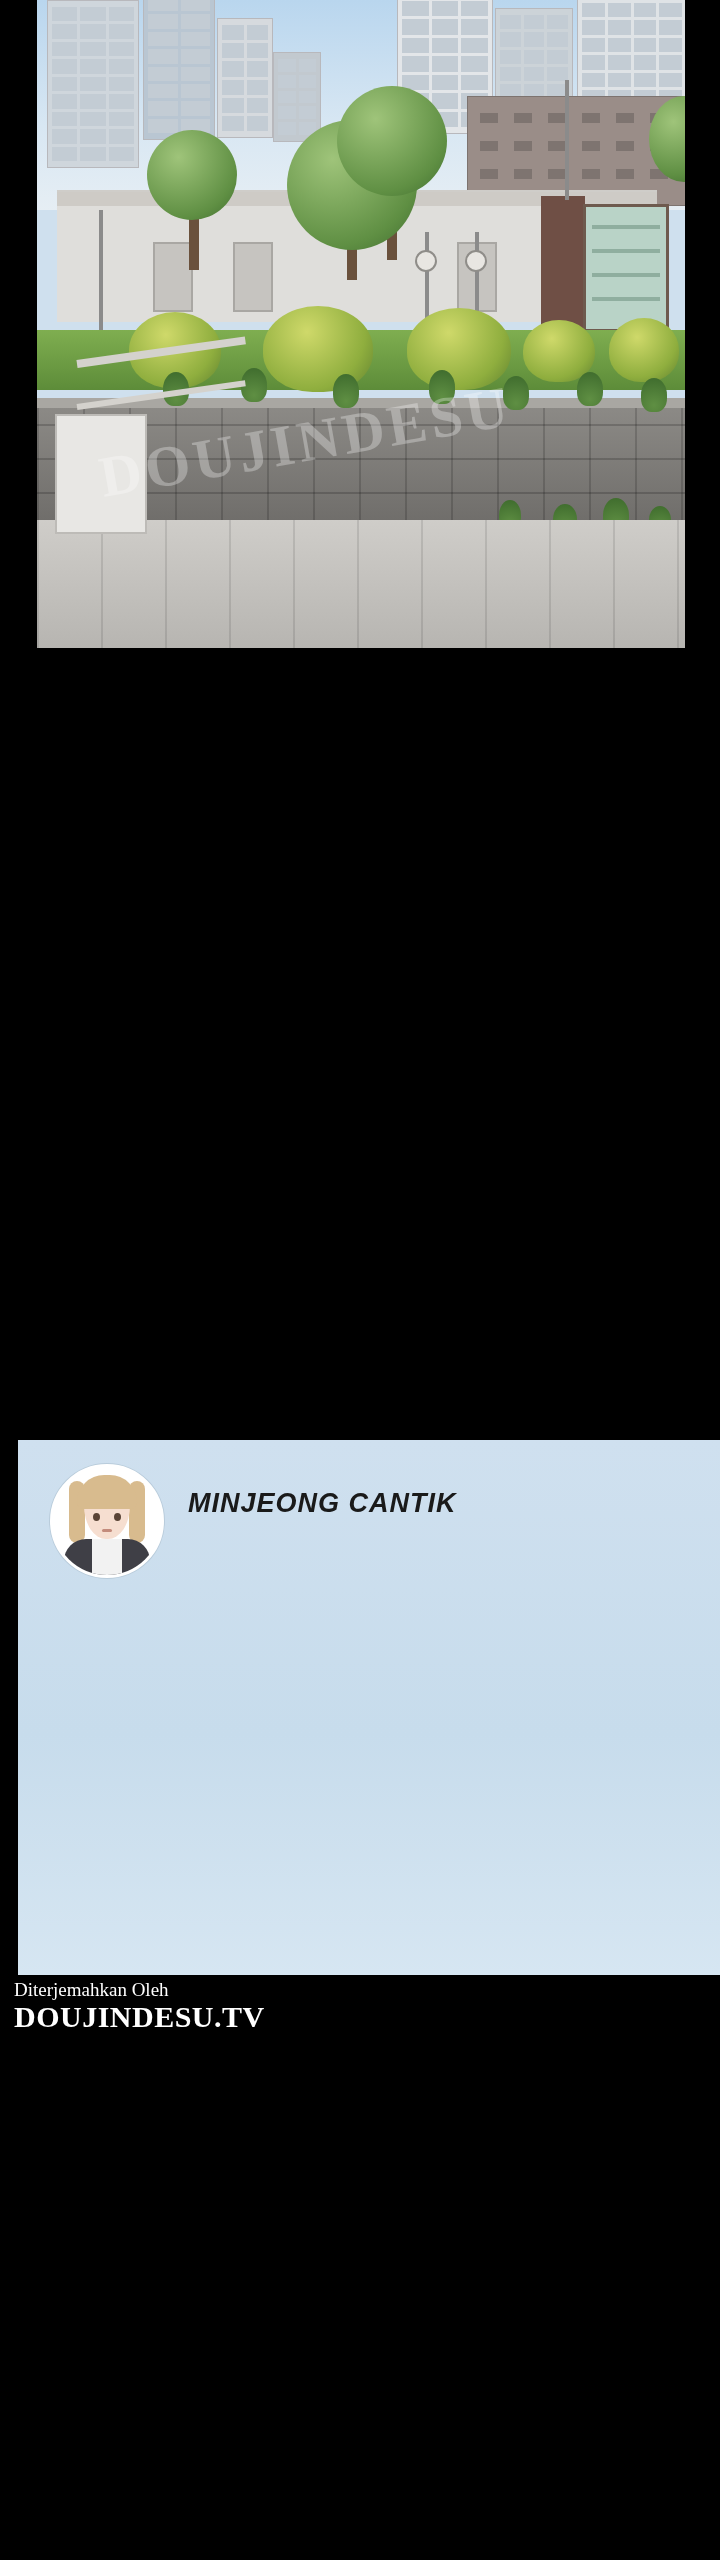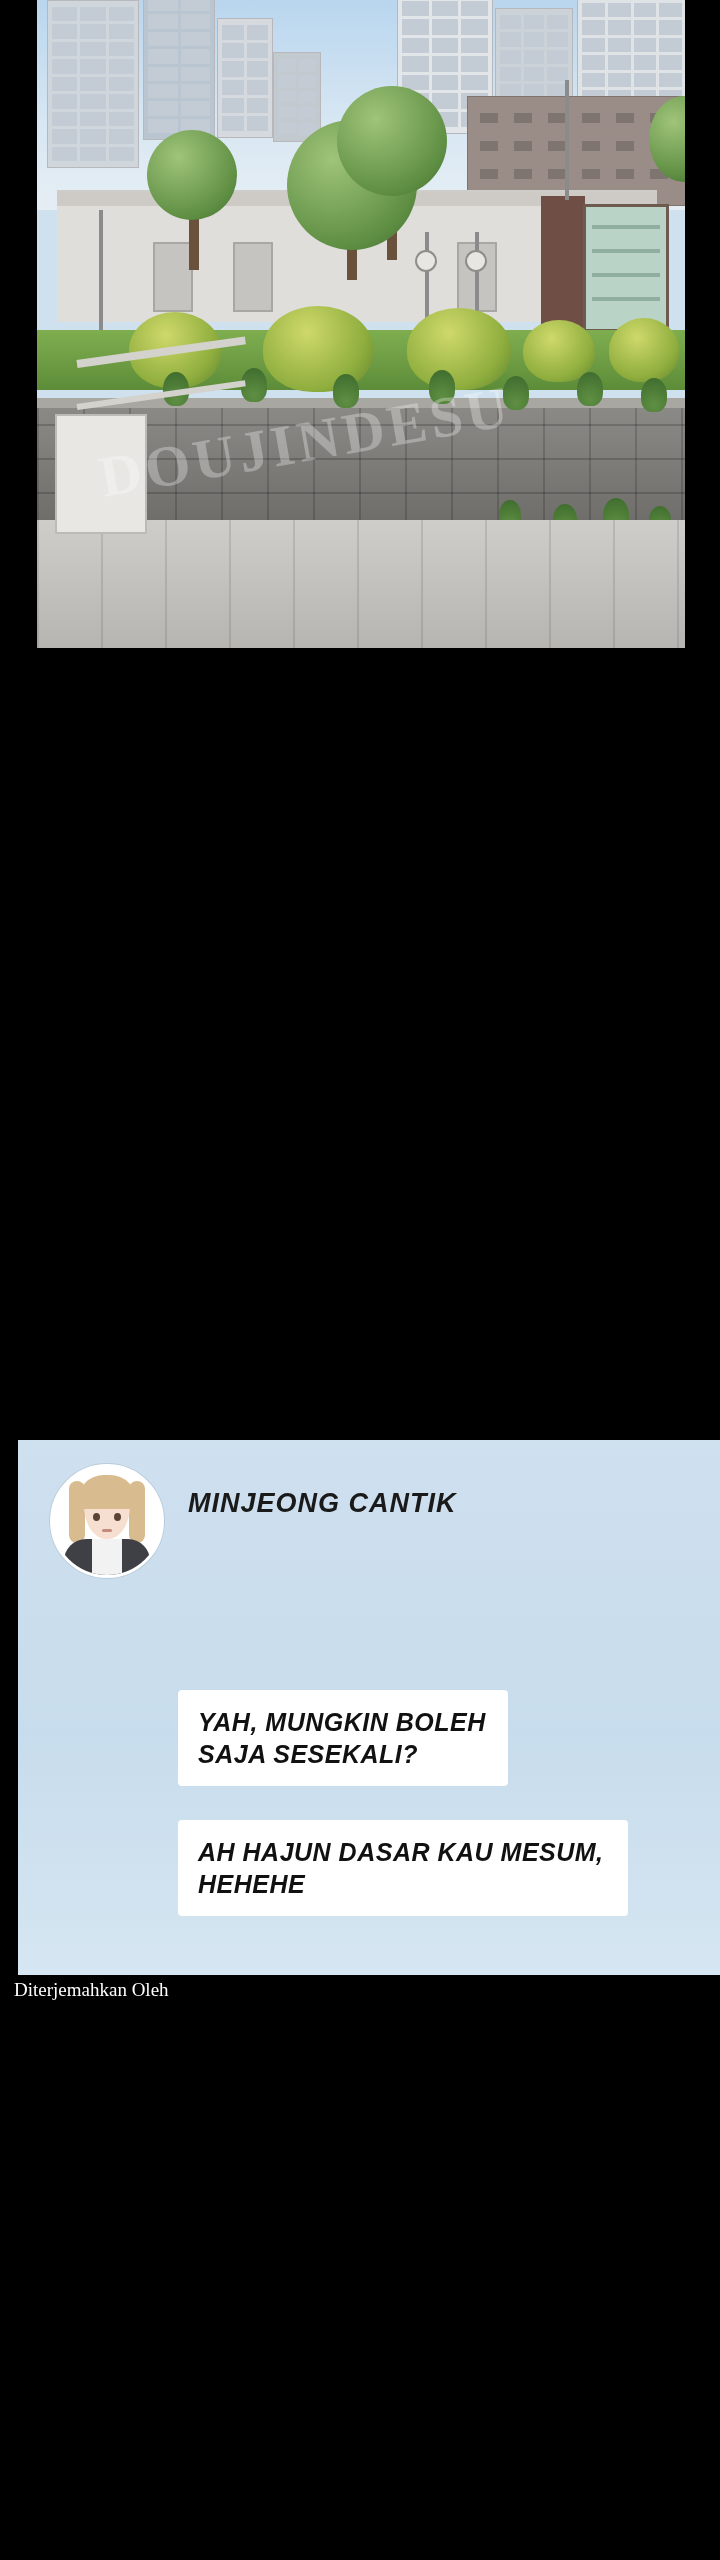--- a/index.html
+++ b/index.html
@@ -662,21 +662,20 @@
         <div class="eye l"></div>
         <div class="eye r"></div>
         <div class="mouth"></div>
         <div class="body"></div>
         <div class="shirt"></div>
         <div class="tail"></div>
       </div>
       <div class="speaker-name">MINJEONG CANTIK</div>
     </div>
 
-    <div class="bubble b-2">YAH, MUNGKIN BOLEH SAJA SESEKALI?</div>
-    <div class="bubble b-3">AH HAJUN DASAR KAU MESUM, HEHEHE</div>
   </div>
 
   <div class="credit">
     <div class="small">Diterjemahkan Oleh</div>
+    <div class="big">DOUJINDESU.TV</div>
   </div>
 
 </div>
 
 </body></html>

